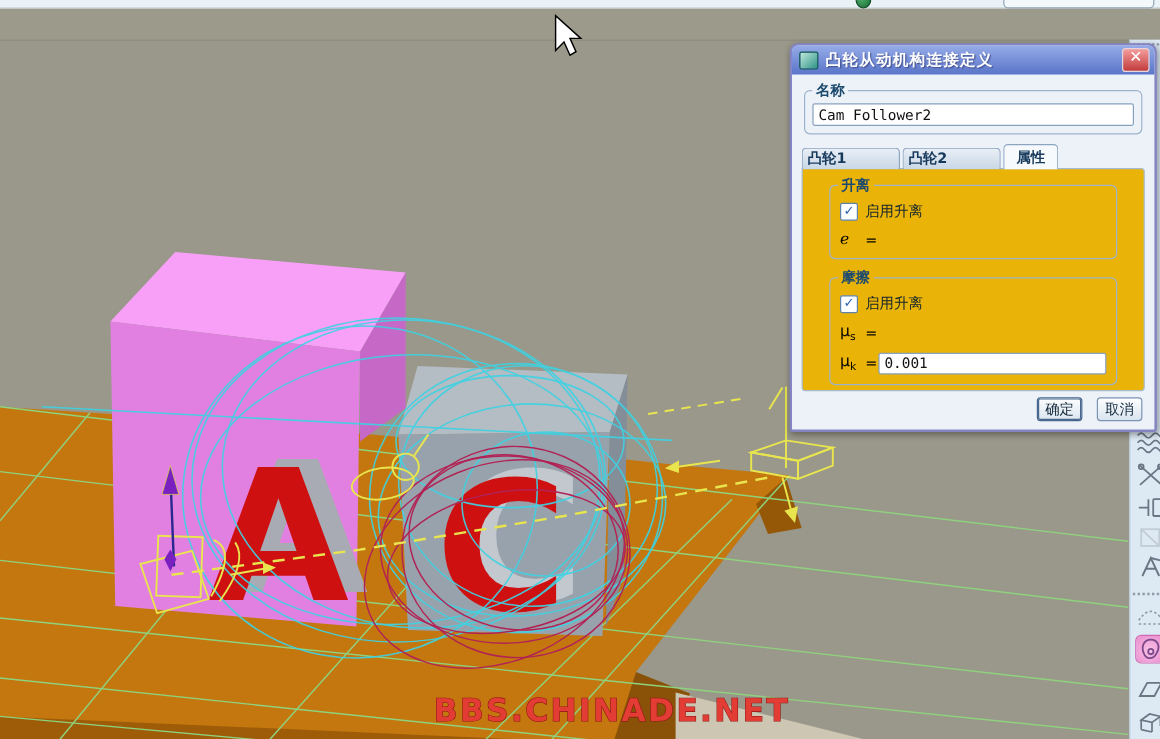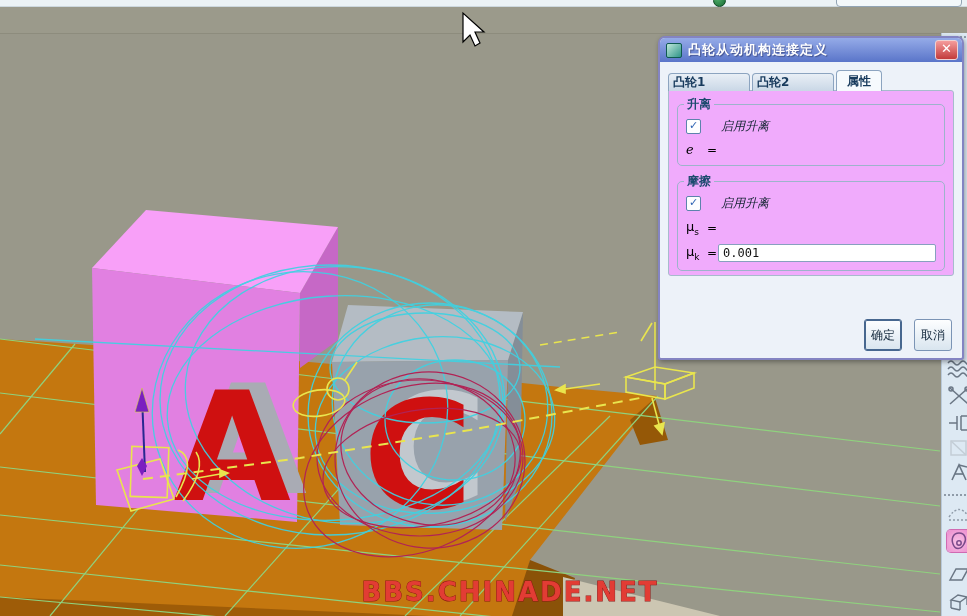--- a/index.html
+++ b/index.html
@@ -47,37 +47,37 @@
   .name-group input{width:calc(100% - 10px);height:15px;border:1px solid #87a0bf;border-radius:2px;
         font:12px "DejaVu Sans Mono",monospace;padding:1px 4px;background:#fff;color:#111;}
 
   .tabs{display:flex;margin:8px 8px 0 8px;position:relative;z-index:2;align-items:flex-end;}
   .tab{height:17px;line-height:17px;padding:0 4px;background:linear-gradient(#e9eff6,#c9d7e6);
        border:1px solid #8ca4c0;border-bottom:none;border-radius:4px 4px 0 0;font-weight:bold;
        font-size:12px;color:#173a5c;margin-right:2px;cursor:default;}
   .tab.wide{flex:0 0 72px;}
   .tab.selected{background:#f6fafd;height:20px;line-height:20px;padding:0 10px;position:relative;z-index:3;}
 
-  .tabpanel{margin:0 8px;border:1px solid #a7bbcd;background:#f0abfc;border-radius:0 3px 3px 3px;
-            padding:5px 8px;height:174px;position:relative;top:-1px;}
+  .tabpanel{margin:0 8px;border:1px solid #a7bbcd;background:#eab308;border-radius:0 3px 3px 3px;
+            padding:5px 22px;height:174px;position:relative;top:-1px;}
   .group{margin-bottom:7px;}
   .chkrow{display:flex;align-items:center;margin:3px 2px 2px 2px;}
   .checkbox{width:13px;height:13px;background:#fdfeff;border:1px solid #5d83ad;border-radius:2px;
             color:#2f64b4;font-size:11px;font-weight:bold;line-height:11px;text-align:center;}
-  .chklabel{margin-left:20px;color:#10222f;font-style:italic;}
+  .chklabel{margin-left:6px;color:#10222f;}
   .paramrow{display:flex;align-items:center;margin:7px 2px 2px 2px;}
   .plabel{width:20px;color:#000;font-size:13px;}
   .plabel i{font-family:"DejaVu Serif",serif;}
   .plabel sub{font-size:9px;}
   .peq{width:12px;text-align:center;color:#000;}
   .paramrow input{flex:1;height:14px;border:1px solid #87a0bf;border-radius:2px;
         font:12px "DejaVu Sans Mono",monospace;padding:1px 4px;background:#fff;color:#111;}
 
   .btnrow{position:absolute;right:10px;bottom:7px;display:flex;gap:12px;}
-  .btn{min-width:38px;height:32px;padding:0 6px;background:linear-gradient(#fdfeff,#d9e5ef);
+  .btn{min-width:38px;height:20px;padding:0 6px;background:linear-gradient(#fdfeff,#d9e5ef);
        border:1px solid #7b94b5;border-radius:3px;font-size:12px;color:#13283c;
        font-family:"DejaVu Sans",sans-serif;cursor:default;}
   .btn.default{box-shadow:0 0 0 1px #47678f inset;border-color:#47678f;}
 
   .cursor-svg{position:absolute;left:0;top:0;z-index:9;pointer-events:none;}
 </style>
 </head>
 <body>
 
 <svg class="scene" width="967" height="616" viewBox="0 0 967 616">
@@ -269,20 +269,24 @@
   </div>
 </div>
 
 <div class="dialog">
   <div class="titlebar">
     <span class="title-icon"></span>
     <span class="title-text">凸轮从动机构连接定义</span>
     <span class="close-btn">✕</span>
   </div>
 
+  <fieldset class="name-group">
+    <legend>名称</legend>
+    <input type="text" value="Cam Follower2" style="">
+  </fieldset>
 
   <div class="tabs">
     <div class="tab wide">凸轮1</div>
     <div class="tab wide">凸轮2</div>
     <div class="tab selected">属性</div>
   </div>
 
   <div class="tabpanel">
     <fieldset class="group">
       <legend>升离</legend>

